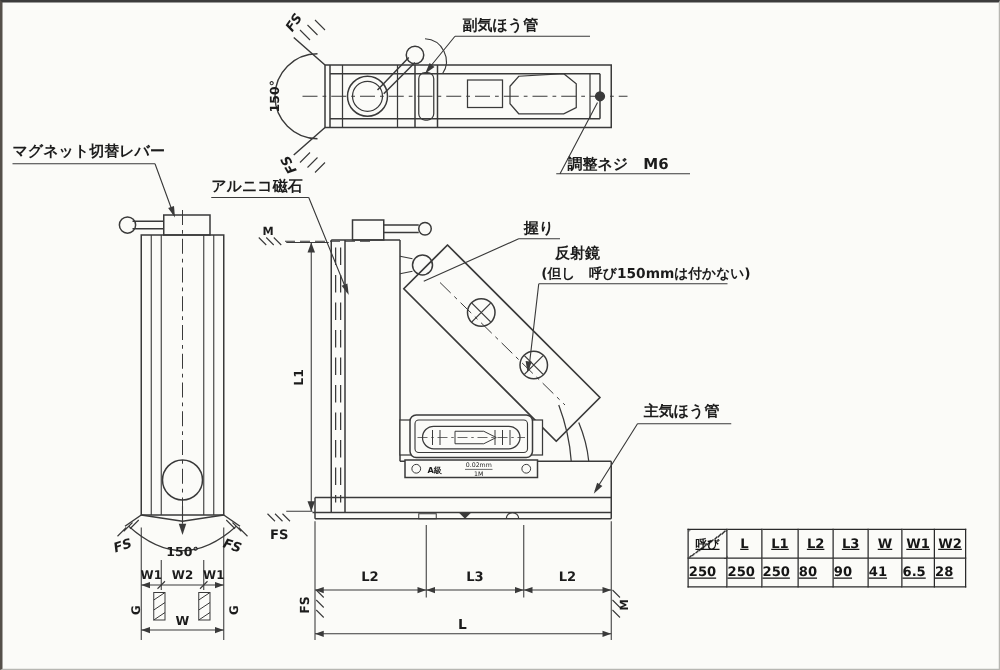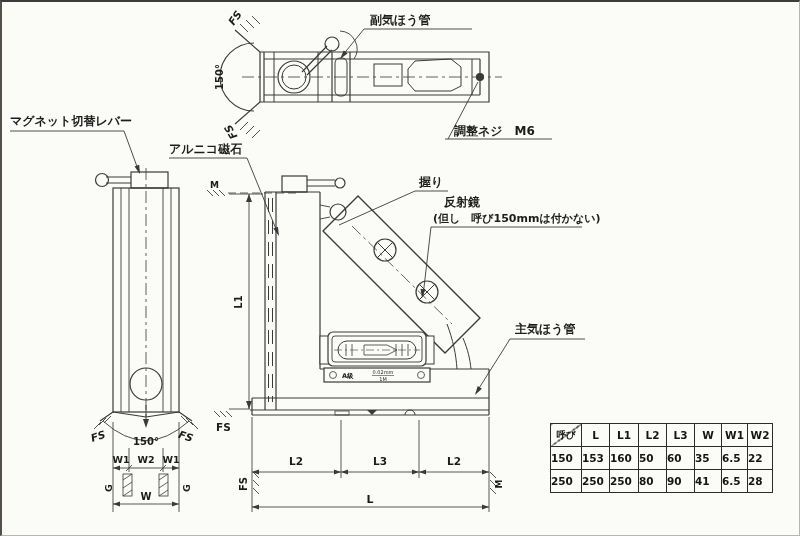--- a/index.html
+++ b/index.html
@@ -14,21 +14,21 @@
   .jp-s{font-weight:bold;font-size:11px;}
   .dim{font-weight:bold;font-size:10px;}
   .dim-s{font-weight:bold;font-size:9.5px;}
   .tiny{font-size:5px;}
   .fs-it{font-style:italic;font-weight:bold;font-size:10.5px;}
   
   .spec{position:absolute;left:548px;top:421px;border-collapse:collapse;
     table-layout:fixed;font-family:"DejaVu Sans",sans-serif;}
   .spec td,.spec th{border:1.2px solid #2b2b2b;height:22px;padding:0;
     vertical-align:middle;font-size:10.5px;font-weight:bold;color:#151515;
-    background:transparent;}
+    background:transparent;text-decoration:underline;}
   .spec th.diag{background:linear-gradient(to bottom right,
     transparent 47.5%, #2b2b2b 47.5%, #2b2b2b 50.5%, transparent 50.5%);
     font-size:9.5px;}
 </style>
 </head>
 <body>
 
 <div class="stage">
 <svg width="800" height="536" viewBox="0 0 800 536">
 
@@ -243,30 +243,20 @@
     <th class="diag">呼び</th>
     <th>L</th>
     <th>L1</th>
     <th>L2</th>
     <th>L3</th>
     <th>W</th>
     <th>W1</th>
     <th>W2</th>
   </tr>
   <tr>
-    <td>150</td>
-    <td>153</td>
-    <td>160</td>
-    <td>50</td>
-    <td>60</td>
-    <td>35</td>
-    <td>6.5</td>
-    <td>22</td>
-  </tr>
-  <tr>
     <td>250</td>
     <td>250</td>
     <td>250</td>
     <td>80</td>
     <td>90</td>
     <td>41</td>
     <td>6.5</td>
     <td>28</td>
   </tr>
 </tbody>

